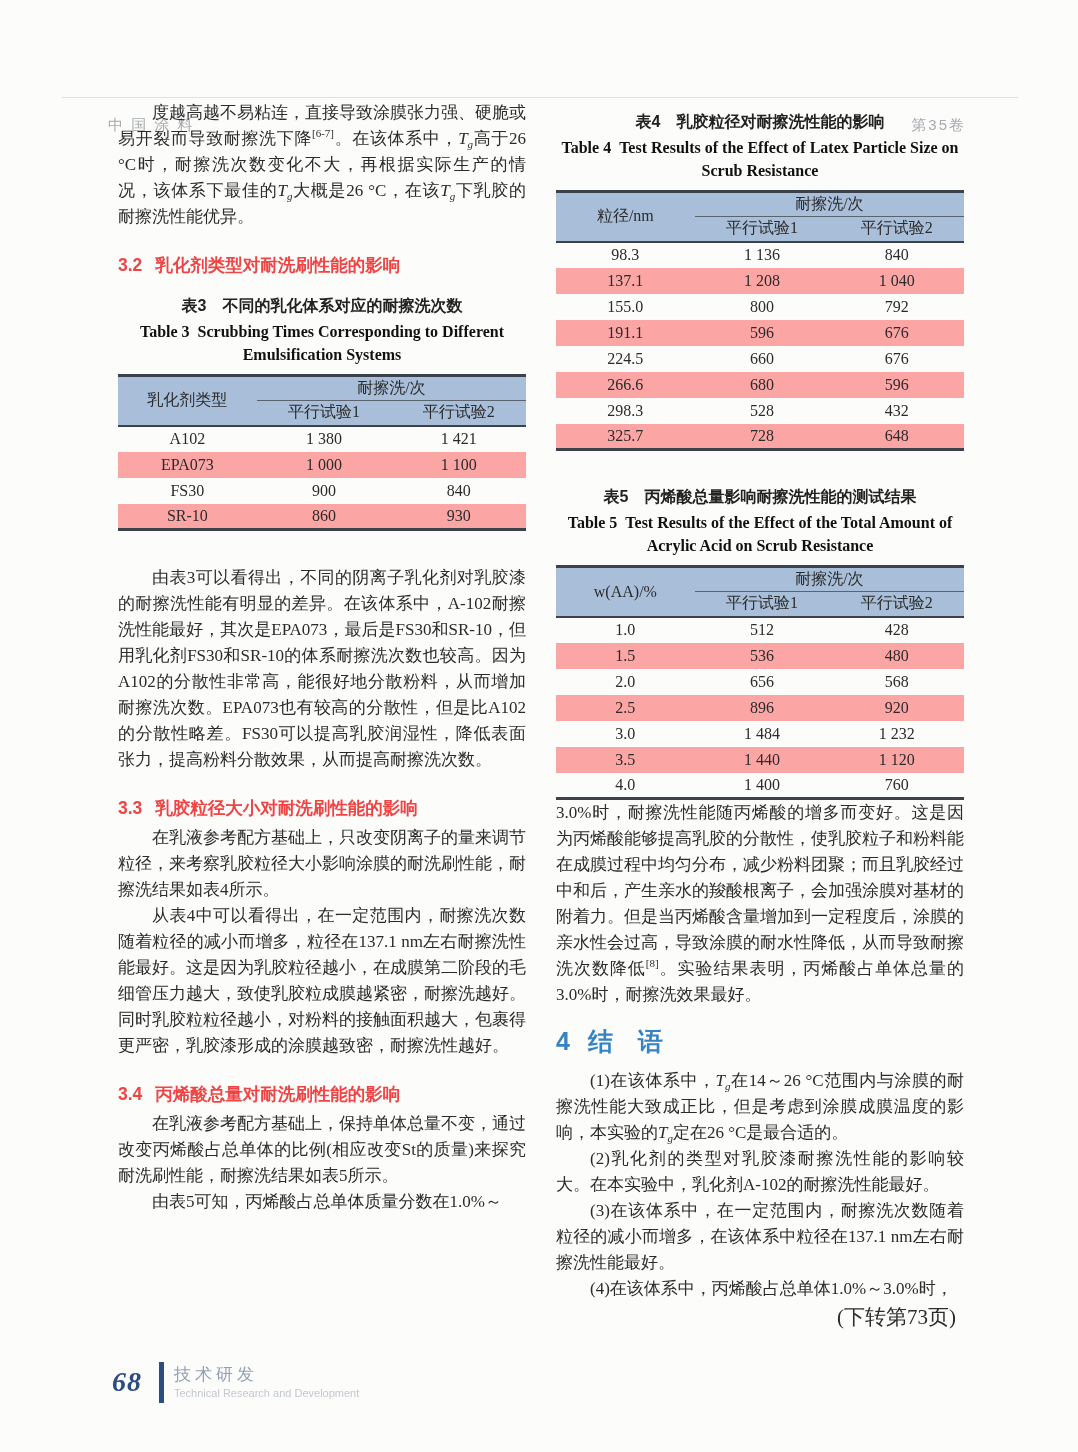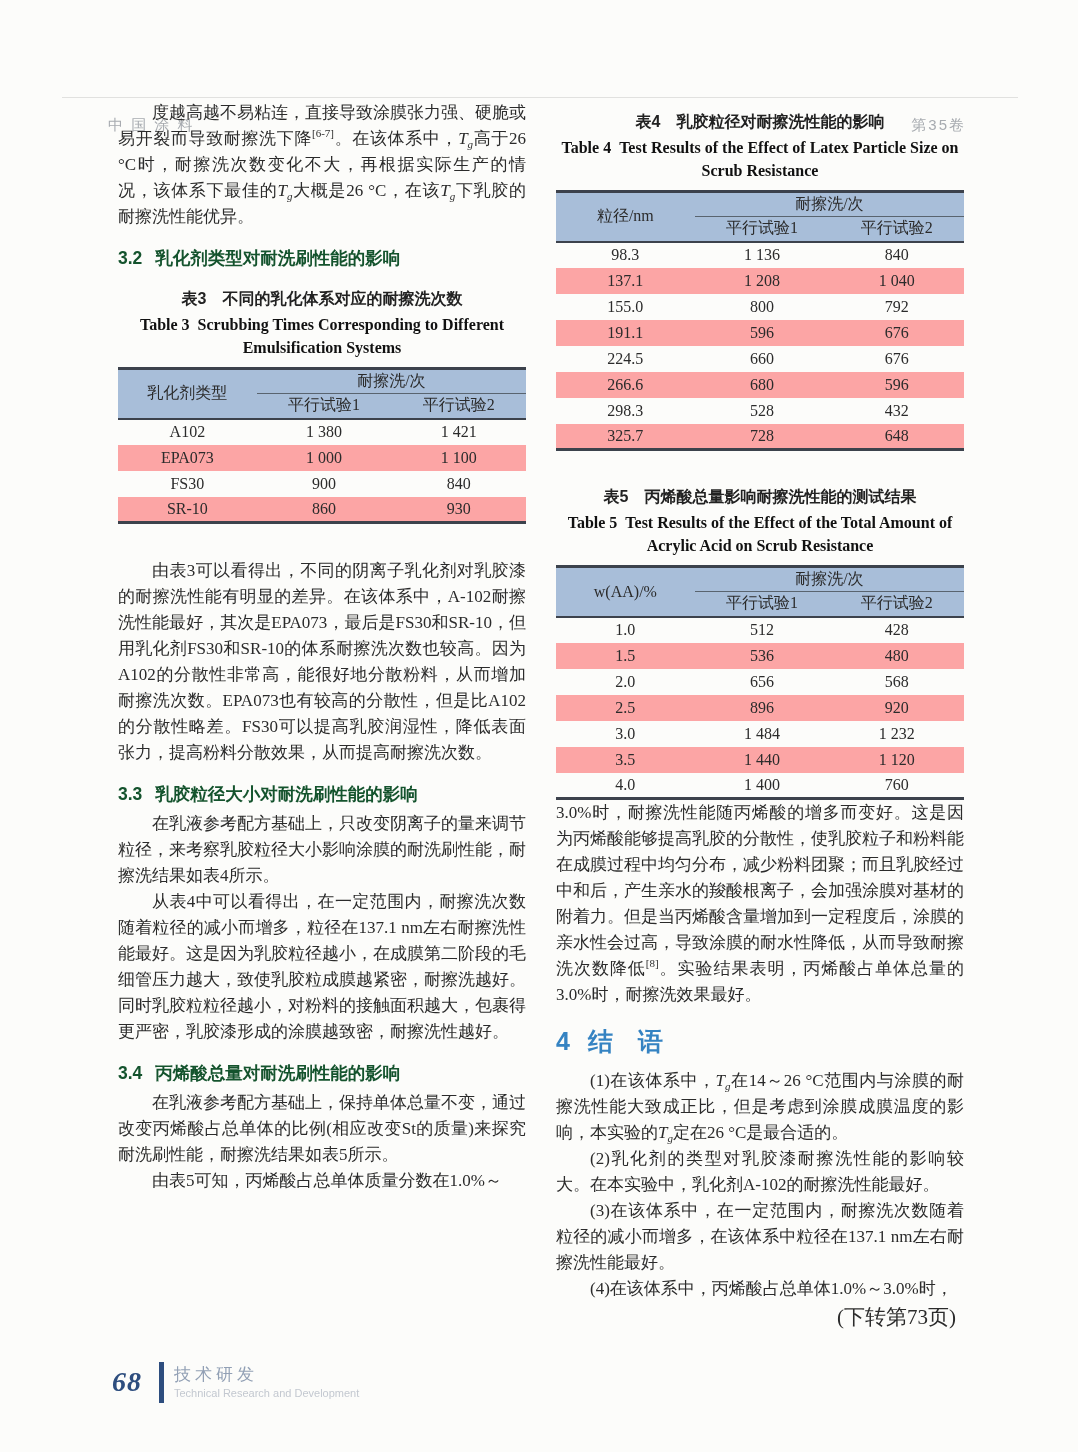--- a/index.html
+++ b/index.html
@@ -24,22 +24,22 @@
   .col { width:408px; }
 
   p.body { font-size:17px; line-height:26px; text-align:justify; text-indent:34px; }
   p.noind { text-indent:0; }
   sup { font-size:11px; vertical-align:super; line-height:0; }
   sub { font-size:11px; vertical-align:sub; line-height:0; }
   .it { font-style:italic; }
 
   h3.sec {
     font-family:"Liberation Sans","DejaVu Sans",sans-serif;
-    color:#14532d; font-size:17.5px; font-weight:bold;
-    line-height:30px; margin:13px 0 2px;
+    color:#ef4444; font-size:17.5px; font-weight:bold;
+    line-height:30px; margin:20px 0 2px;
   }
   h3.sec .sec-num { margin-right:13px; }
 
   h2.concl {
     font-family:"Liberation Sans","DejaVu Sans",sans-serif;
     color:#3583c2; font-size:25px; font-weight:bold;
     line-height:34px; margin:16px 0 10px;
   }
   h2.concl .sec-num { margin-right:18px; }
 

